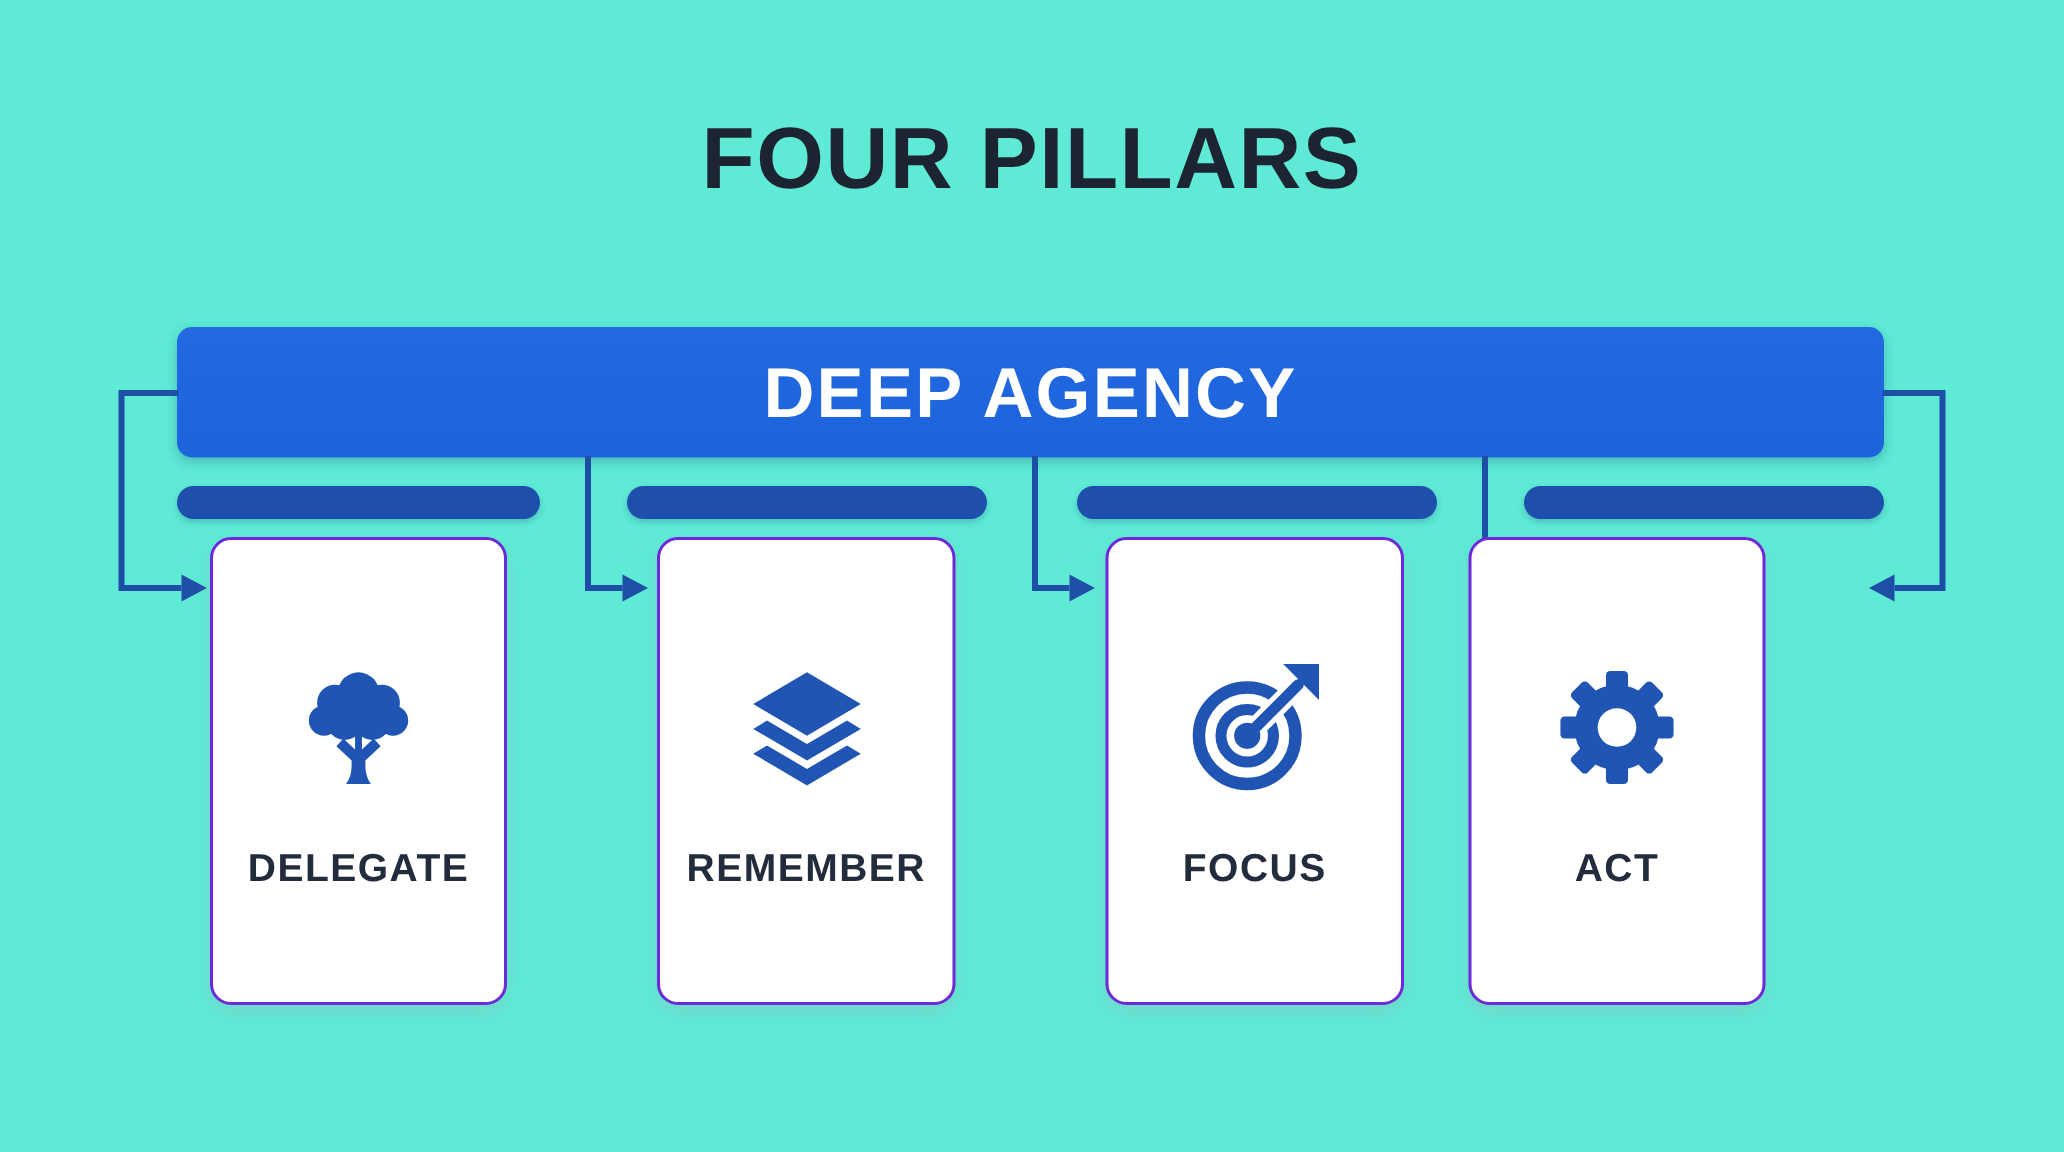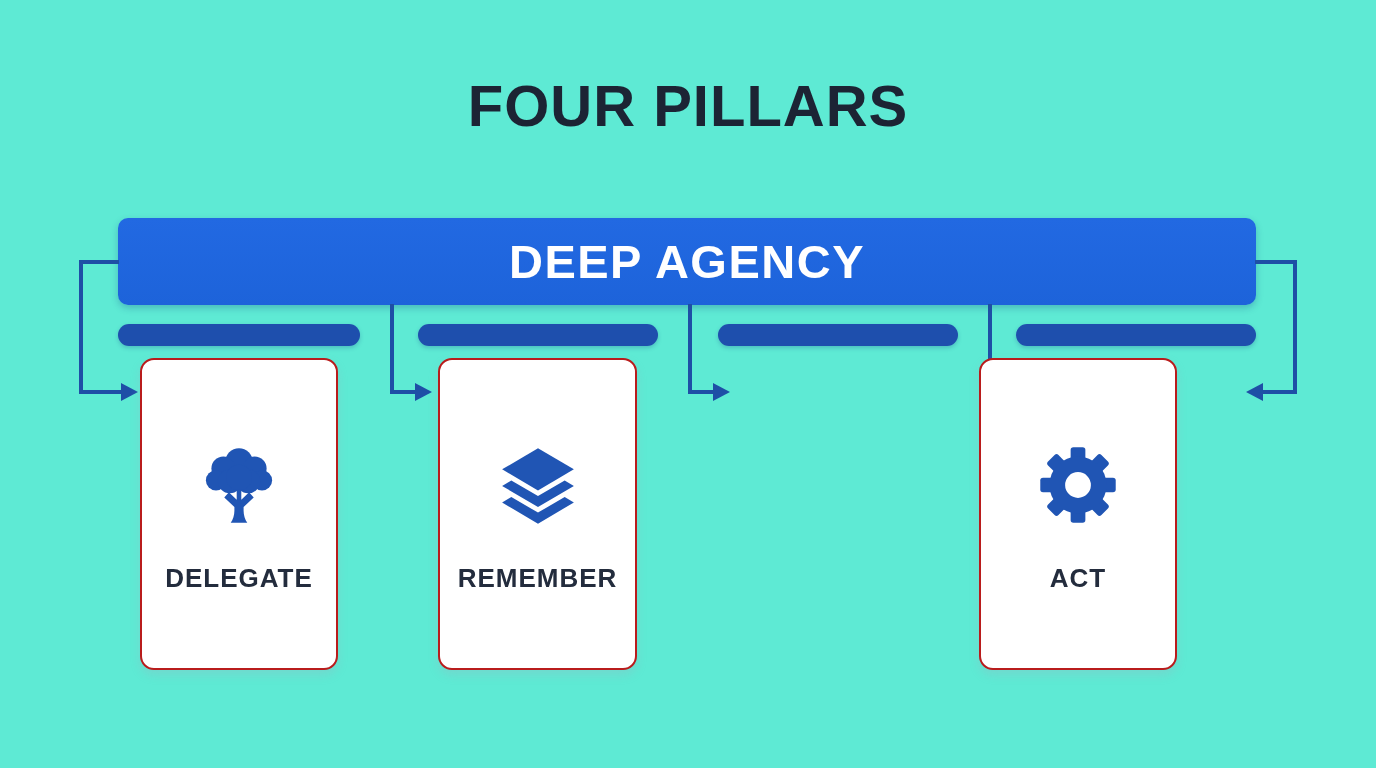--- a/index.html
+++ b/index.html
@@ -64,21 +64,21 @@
   .bar.b1 { left: 118px;  width: 242px; }
   .bar.b2 { left: 418px;  width: 240px; }
   .bar.b3 { left: 718px;  width: 240px; }
   .bar.b4 { left: 1016px; width: 240px; }
   .card {
     position: absolute;
     top: 358px;
     width: 198px;
     height: 312px;
     background: #ffffff;
-    border: 2px solid #b91c1c;
+    border: 2px solid #6d28d9;
     border-radius: 14px;
     box-shadow: 0 5px 10px rgba(160, 172, 190, 0.28);
     display: flex;
     flex-direction: column;
     align-items: center;
     justify-content: center;
     gap: 32px;
     padding-top: 4px;
   }
   .card.c1 { left: 140px; }
@@ -160,20 +160,33 @@
         <g fill="currentColor">
           <path d="M50 10 L89 33 L50 56 L11 33 Z"></path>
           <path d="M11 51 L21 45 L50 62 L79 45 L89 51 L50 74 Z"></path>
           <path d="M11 69 L21 63 L50 80 L79 63 L89 69 L50 92 Z"></path>
         </g>
       </svg>
     </div>
     <div class="pillar-label">REMEMBER</div>
   </div>
 
+  <div class="card c3">
+    <div class="pillar-icon">
+      <svg viewBox="0 0 100 100" aria-hidden="true">
+        <circle cx="44" cy="56" r="35" fill="none" stroke="currentColor" stroke-width="9"></circle>
+        <circle cx="44" cy="56" r="19" fill="none" stroke="currentColor" stroke-width="8"></circle>
+        <line x1="48" y1="52" x2="84" y2="16" stroke="#ffffff" stroke-width="15"></line>
+        <circle cx="44" cy="56" r="9.5" fill="currentColor"></circle>
+        <line x1="46" y1="54" x2="81" y2="19" stroke="currentColor" stroke-width="8" stroke-linecap="round"></line>
+        <path d="M70 4 H96 V30 L83 17 Z" fill="currentColor"></path>
+      </svg>
+    </div>
+    <div class="pillar-label">FOCUS</div>
+  </div>
 
   <div class="card c4">
     <div class="pillar-icon">
       <svg viewBox="0 0 100 100" aria-hidden="true">
         <g fill="currentColor">
           <rect x="42" y="9" width="16" height="18" rx="3"></rect>
           <rect x="42" y="9" width="16" height="18" rx="3" transform="rotate(45 50 50)"></rect>
           <rect x="42" y="9" width="16" height="18" rx="3" transform="rotate(90 50 50)"></rect>
           <rect x="42" y="9" width="16" height="18" rx="3" transform="rotate(135 50 50)"></rect>
           <rect x="42" y="9" width="16" height="18" rx="3" transform="rotate(180 50 50)"></rect>

